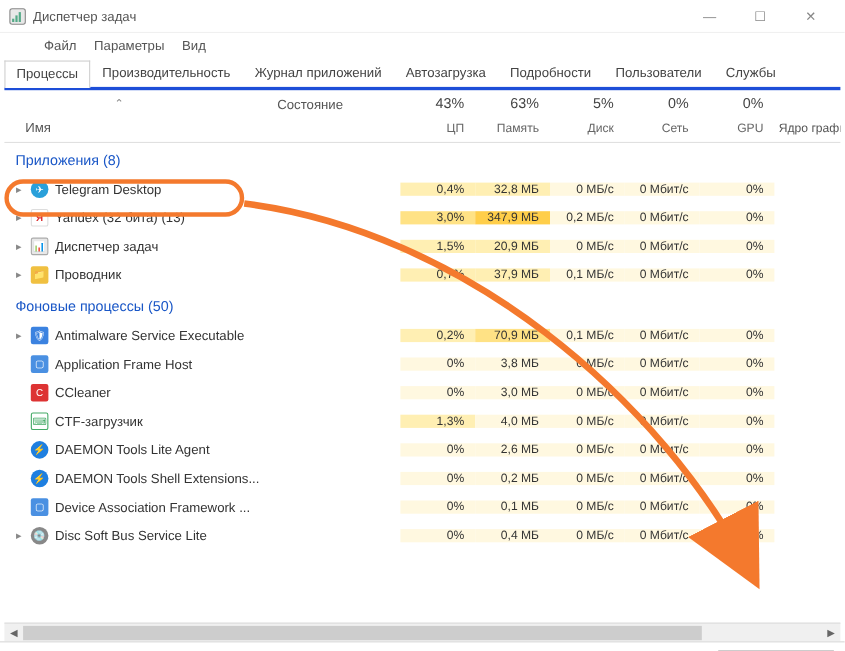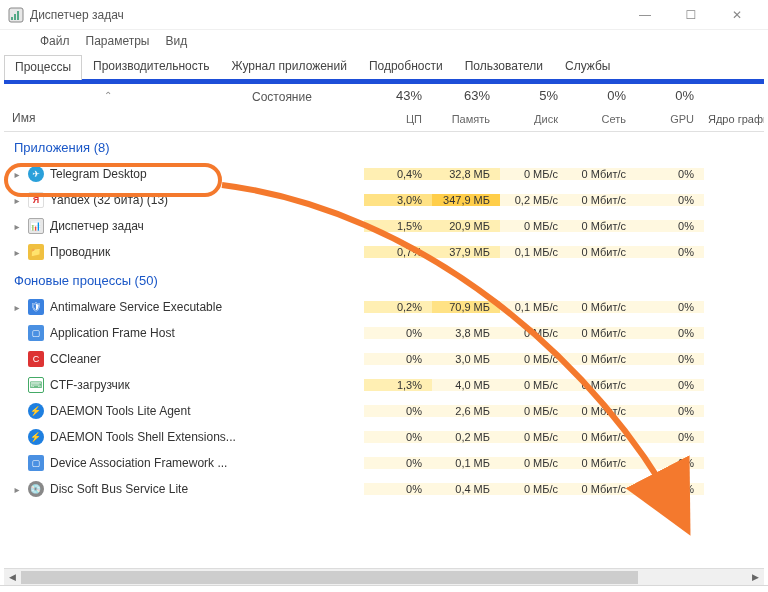--- a/index.html
+++ b/index.html
@@ -4,21 +4,21 @@
 <style>
   * { box-sizing: border-box; margin: 0; padding: 0; }
   body { font-family: "Segoe UI", Tahoma, sans-serif; font-size: 12px; color: #333; background: #fff; width: 768px; height: 592px; overflow: hidden; position: relative; }
   .titlebar { height: 30px; display: flex; align-items: center; padding: 0 8px; background: #fff; border-bottom: 1px solid #f0f0f0; }
   .titlebar .tb-icon { width: 16px; height: 16px; margin-right: 6px; }
   .titlebar .tb-title { color: #555; font-size: 12px; flex: 0 0 auto; }
   .titlebar .tb-spacer { flex: 1; }
   .tb-btn { width: 46px; height: 30px; display: flex; align-items: center; justify-content: center; color: #888; font-size: 12px; }
   .menubar { height: 22px; display: flex; align-items: center; padding: 0 6px; gap: 4px; margin-left: 28px; }
   .menubar .mitem { padding: 2px 6px; color: #555; font-size: 12px; }
-  .tabs { display: flex; border-bottom: 5px solid #1d4ed8; margin: 2px 4px 0 4px; }
+  .tabs { display: flex; border-bottom: 3px solid #1d4ed8; margin: 2px 4px 0 4px; }
   .tab { padding: 4px 10px 6px 10px; font-size: 12px; color: #444; border: 1px solid transparent; border-bottom: none; position: relative; }
   .tab.active { border-color: #d0d0d0; background: #fff; top: 1px; }
   .header-row { display: flex; height: 48px; border-bottom: 1px solid #e0e0e0; margin: 0 4px; }
   .col-name { width: 240px; padding: 6px 8px; display: flex; align-items: flex-end; justify-content: center; color: #555; position: relative; }
   .col-name .caret { position: absolute; top: 6px; left: 100px; color: #888; font-size: 10px; }
   .col-state { width: 120px; padding: 6px 8px; display: flex; align-items: flex-start; color: #555; }
   .col-num { width: 68px; padding: 4px 10px 6px 6px; text-align: right; display: flex; flex-direction: column; justify-content: space-between; }
   .col-num .pc { color: #444; font-size: 13px; text-align: right; }
   .col-num .lbl { color: #666; font-size: 11px; text-align: right; }
   .col-extra { flex: 1; padding: 6px 4px; display: flex; align-items: flex-end; color: #555; font-size: 11px; white-space: nowrap; overflow: hidden; }
@@ -67,29 +67,30 @@
 <div class="menubar">
   <div class="mitem">Файл</div>
   <div class="mitem">Параметры</div>
   <div class="mitem">Вид</div>
 </div>
 
 <div class="tabs">
   <div class="tab active">Процессы</div>
   <div class="tab">Производительность</div>
   <div class="tab">Журнал приложений</div>
+  <div class="tab">Автозагрузка</div>
   <div class="tab">Подробности</div>
   <div class="tab">Пользователи</div>
   <div class="tab">Службы</div>
 </div>
 
 <div class="header-row">
   <div class="col-name">
     <span class="caret">⌃</span>
-    <span style="align-self:flex-end; position:absolute; left:8px; bottom:6px;">Имя</span>
+    <span style="align-self:flex-end; position:absolute; left:19px; bottom:6px;">Имя</span>
   </div>
   <div class="col-state">
       <span>Состояние</span>
     </div>
   <div class="col-num">
       <div class="pc">43%</div>
       <div class="lbl">ЦП</div>
     </div>
   <div class="col-num">
       <div class="pc">63%</div>

